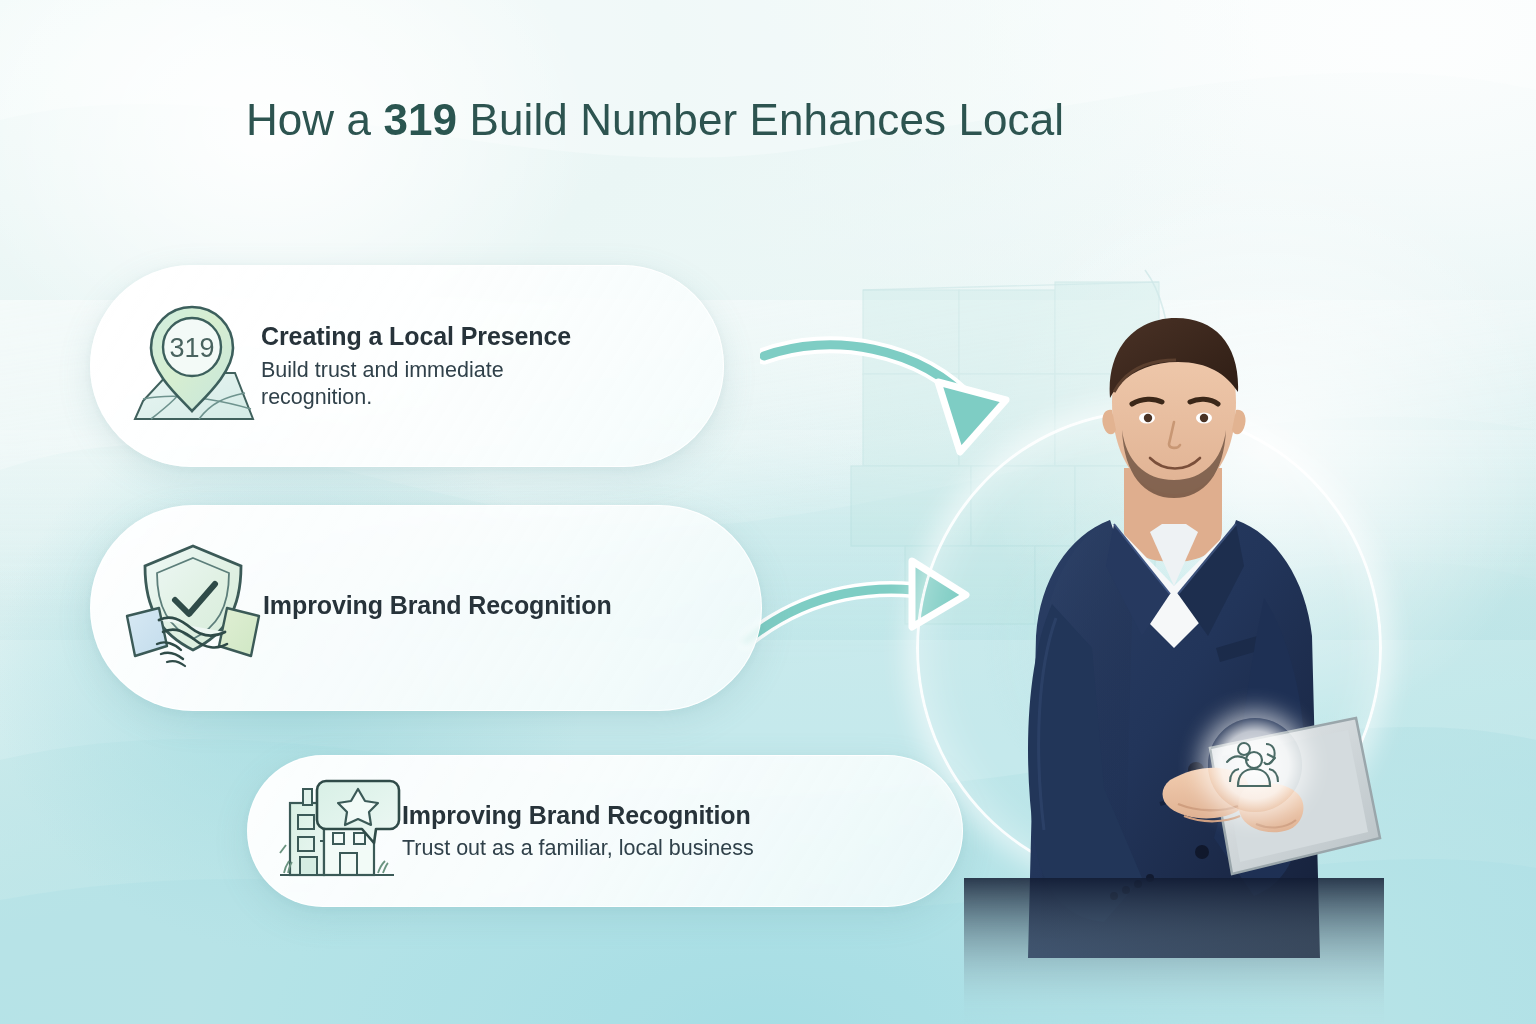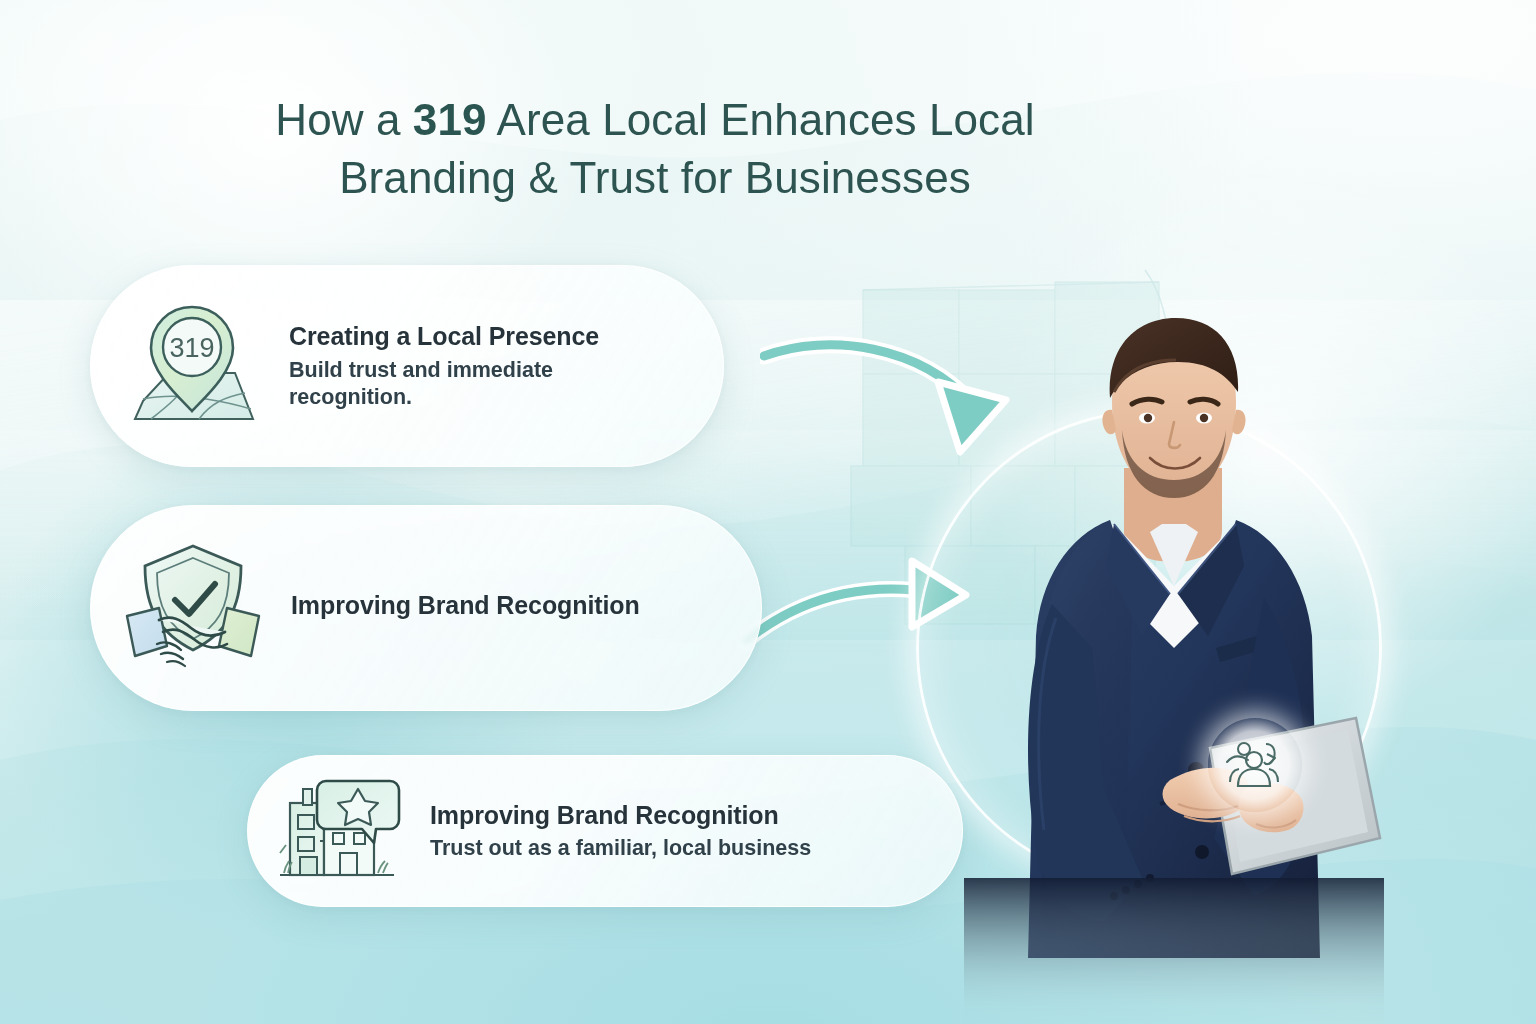--- a/index.html
+++ b/index.html
@@ -46,27 +46,27 @@
   .card{
     position:absolute;
     display:flex;align-items:center;
     box-sizing:border-box;
     background:linear-gradient(122deg, rgba(255,255,255,.96) 0%, rgba(255,255,255,.90) 42%, rgba(247,253,253,.80) 100%);
     border:1.6px solid rgba(255,255,255,.95);
     box-shadow:0 10px 34px rgba(96,150,155,.16), 0 2px 8px rgba(96,150,155,.08);
     backdrop-filter:blur(3px);
   }
   .card .ico{flex:0 0 auto;display:flex;align-items:center;justify-content:center;}
-  .card .txt{flex:1 1 auto;margin-left:28px;}
+  .card .txt{flex:1 1 auto;}
   .c-title{
     font-size:25px;font-weight:700;color:#27333a;
     letter-spacing:-.1px;line-height:1.22;margin:0 0 5px 0;
   }
   .c-sub{
-    font-size:21.5px;font-weight:700;color:#30414a;
+    font-size:21.5px;font-weight:400;color:#30414a;
     line-height:1.25;margin:0;white-space:pre-line;
   }
 
   #card1{left:90px;top:265px;width:634px;height:202px;border-radius:101px 101px 101px 101px;padding:0 30px 0 38px;}
   #card2{left:90px;top:505px;width:672px;height:206px;border-radius:103px;padding:0 30px 0 32px;}
   #card3{left:247px;top:755px;width:716px;height:152px;border-radius:76px;padding:0 28px 0 28px;}
 
   
   .scene{position:absolute;right:0;top:0;width:660px;height:1024px;}
   .ring{
@@ -138,22 +138,21 @@
     <path d="M178,52 L246,70 L200,122 Z" fill="#7ecdc4" stroke="#ffffff" stroke-width="7" stroke-linejoin="round"></path>
   </svg>
 
   <svg style="position:absolute;left:740px;top:545px;width:280px;height:130px" viewBox="0 0 280 130">
     <path d="M6,96 C70,44 140,38 196,48" fill="none" stroke="#ffffff" stroke-width="16" stroke-linecap="round"></path>
     <path d="M6,96 C70,44 140,38 196,48" fill="none" stroke="#7ecdc4" stroke-width="9" stroke-linecap="round"></path>
     <path d="M172,16 L226,50 L172,82 Z" fill="#7ecdc4" stroke="#ffffff" stroke-width="7" stroke-linejoin="round"></path>
   </svg>
 
   <h1 class="title">
-    <span><span>How a </span><b>319</b><span> Area Local Enhances Local</span></span><br>
-    <span>Branding &amp; Trust for Businesses</span>
+    <span><span>How a </span><b>319</b><span> Build Number Enhances Local</span></span><br>
   </h1>
 
   <div class="card" id="card1">
     <div class="ico">
       <svg width="132" height="130" viewBox="0 0 132 130">
         <defs>
           <linearGradient id="pinG" x1="0" y1="0" x2="1" y2="1">
             <stop offset="0%" stop-color="#cfeee0"></stop>
             <stop offset="45%" stop-color="#d7eed0"></stop>
             <stop offset="100%" stop-color="#c6e6dc"></stop>

